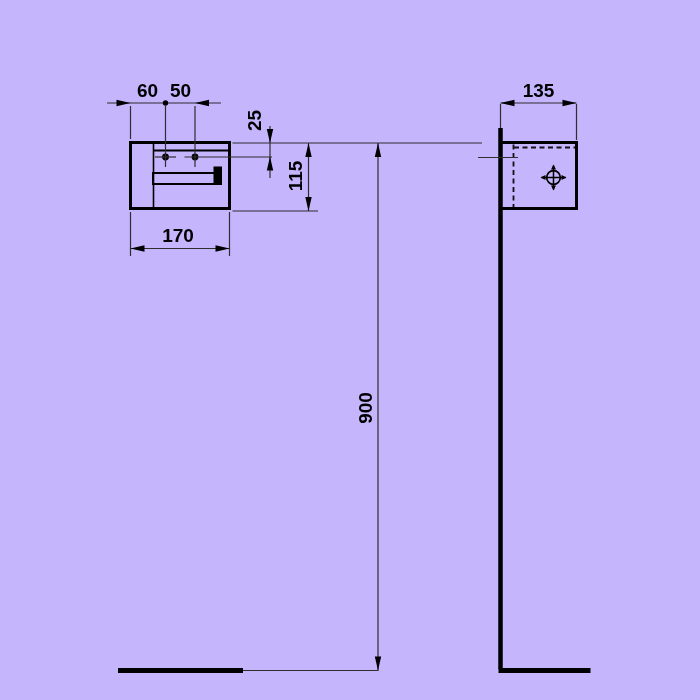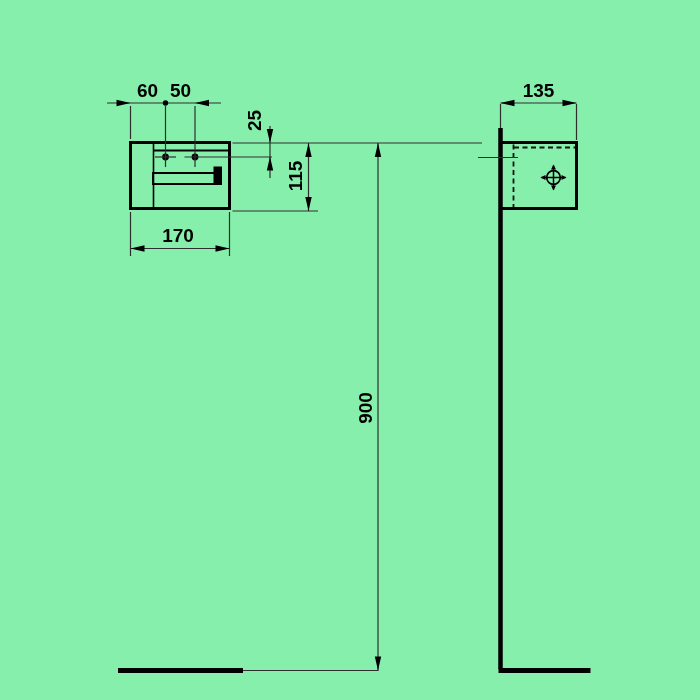--- a/index.html
+++ b/index.html
@@ -1,19 +1,19 @@
 <!DOCTYPE html>
 <html><head>
 <meta charset="utf-8">
 <style>
   html,body{margin:0;padding:0;background:#fff;}
   .canvas{
     position:relative;
     width:700px;height:700px;
-    background:#86efac;
+    background:#c4b5fd;
     overflow:hidden;
     font-family:"Liberation Sans", sans-serif;
   }
   svg{position:absolute;left:0;top:0;}
   text{
     font-family:"Liberation Sans", sans-serif;
     font-weight:bold;
     font-size:19px;
     fill:#000000;
   }

